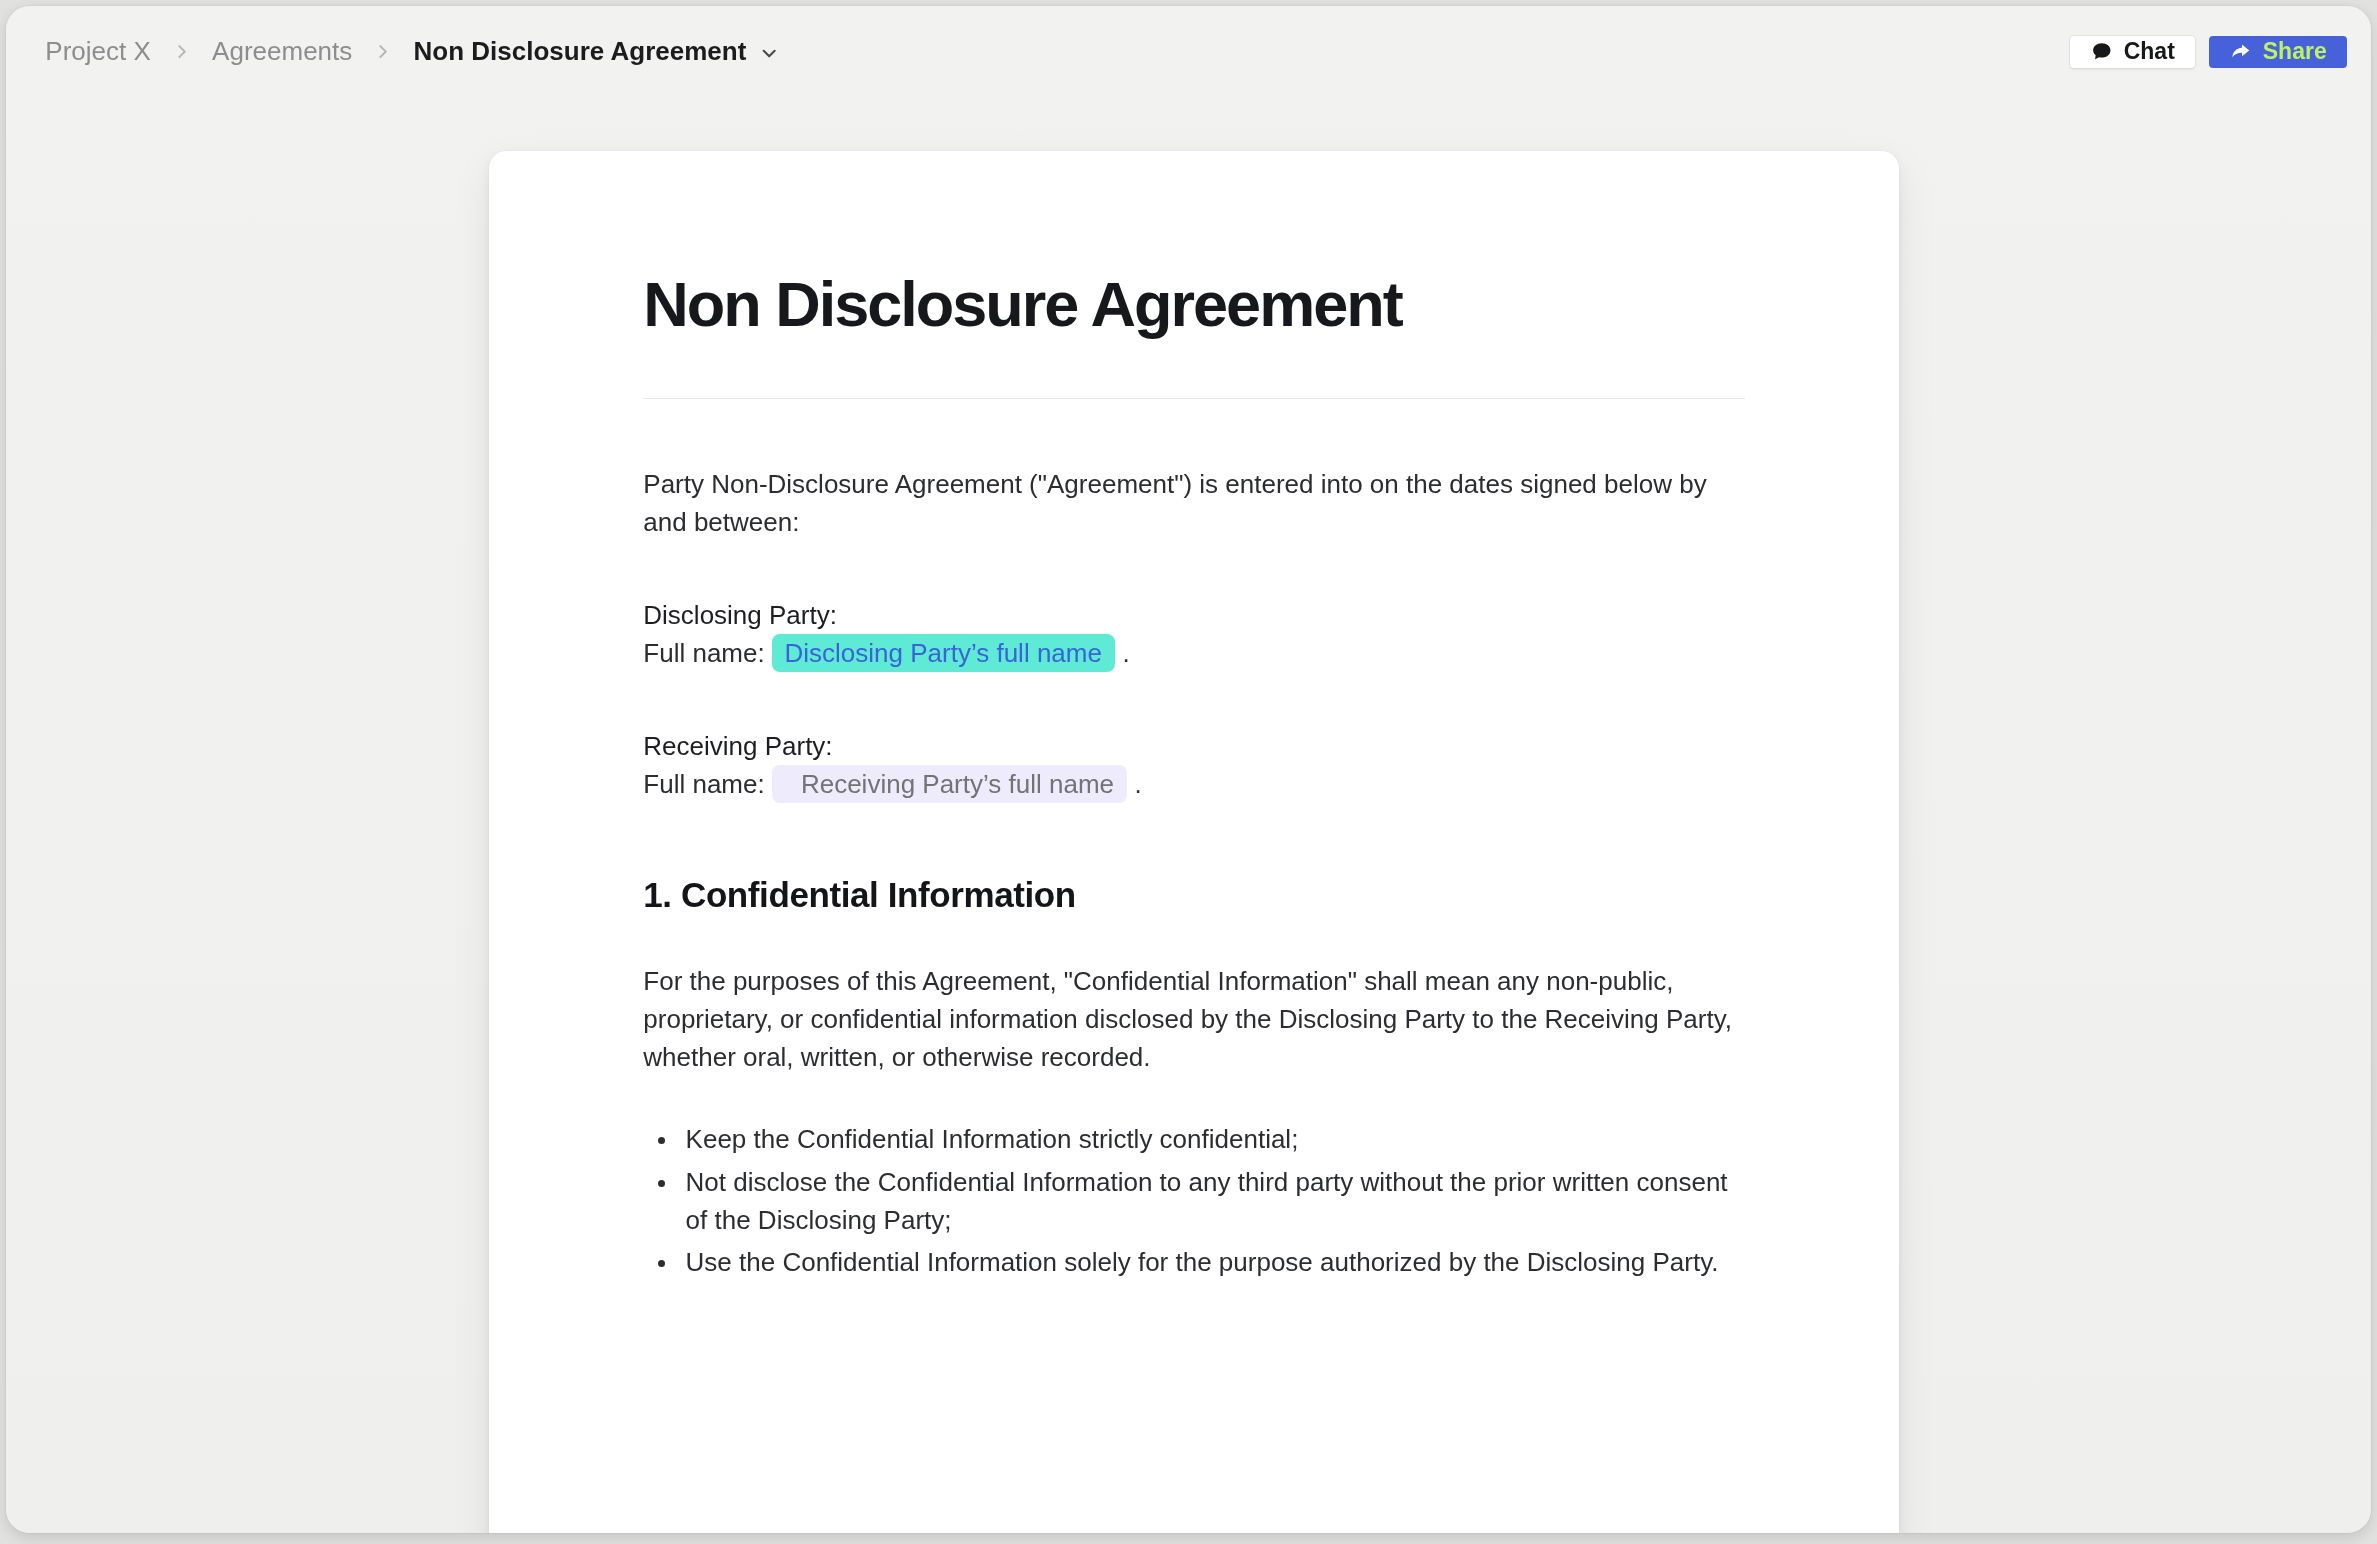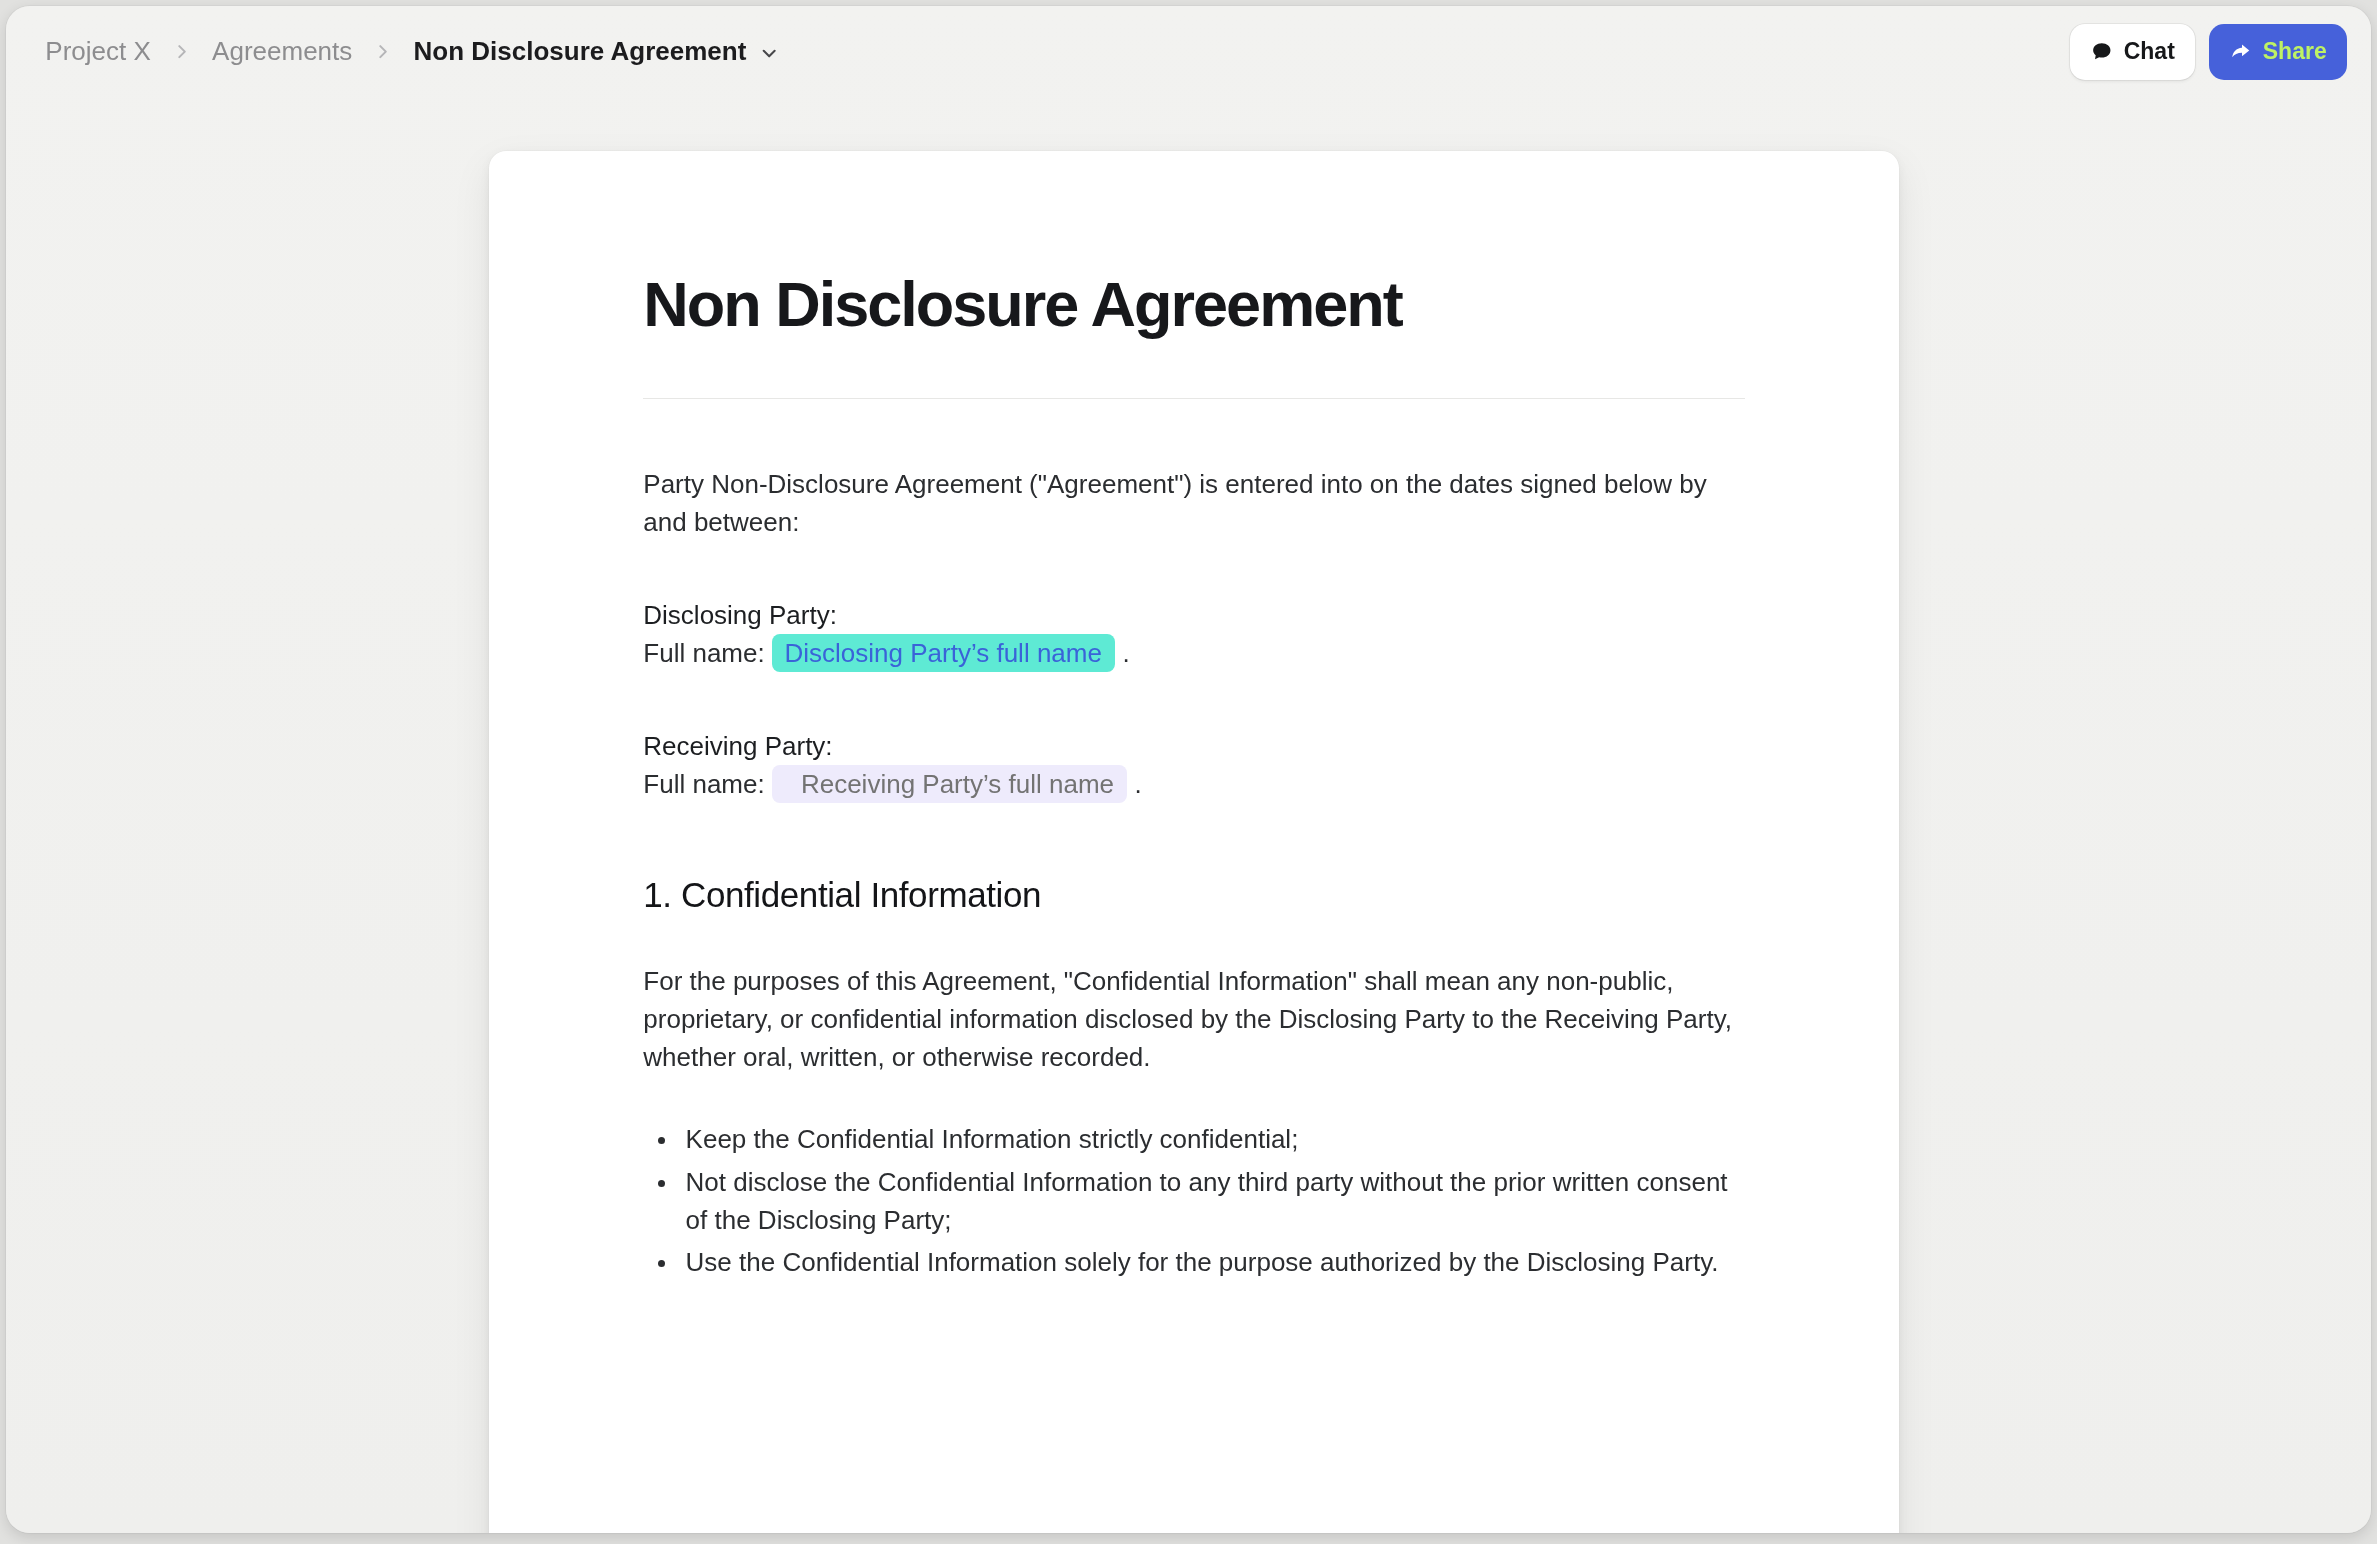--- a/index.html
+++ b/index.html
@@ -28,21 +28,21 @@
   .crumb { color:#8d8d8f; cursor:default; }
   .crumb-sep { display:flex; align-items:center; }
   .crumb-sep svg { stroke:#b6b6b8; }
   .crumb-current {
     display:flex; align-items:center; gap:12.6px;
     color:#1c1c1e; font-weight:600;
   }
   .crumb-current svg { stroke:#47474a; margin-top:3.1px; }
   .actions { display:flex; align-items:center; gap:13.4px; }
   .btn {
-    height:56px; border:none; border-radius:15px;
+    height:32px; border:none; border-radius:4px;
     display:flex; align-items:center; gap:10.2px;
     padding:0 20.4px; font-size:23px; font-weight:600;
     font-family:inherit; cursor:pointer;
   }
   .btn-chat {
     background:#ffffff; color:#17181a;
     box-shadow:0 0 0 0.8px rgba(0,0,0,.07), 0 1.6px 3.1px rgba(0,0,0,.06);
   }
   .btn-share { background:#4661da; color:#bef264; }
   .btn svg { display:block; }
@@ -64,21 +64,21 @@
   .party { margin-top:55px; font-size:26px; line-height:38px; color:#2b2d30; }
   .party .p-label { font-weight:400; color:#1c1e21; }
   .token {
     display:inline-block; border-radius:7.9px;
     padding:3.9px 12.6px; line-height:30px; cursor:pointer;
   }
   .token-disclosing { background:#5eead4; color:#3a63d8; }
   .token-receiving { background:#eeebfc; color:#737373;padding-left:29px; }
   .token-suffix { margin-left:7.9px; }
   .sec-h {
-    font-size:35px; font-weight:400; letter-spacing:-0.4px;
+    font-size:35px; font-weight:700; letter-spacing:-0.4px;
     color:#141518; margin-top:72px;
   }
   .sec-p { margin-top:47px; }
   .doc-list { margin-top:44px; padding-left:36px; }
   .doc-list li {
     font-size:26px; line-height:38px; color:#2b2d30;
     padding-left:6.3px; margin-top:4.7px;
   }
   .doc-list li::marker { color:#2b2d30; font-size:23.6px; }
 </style>

